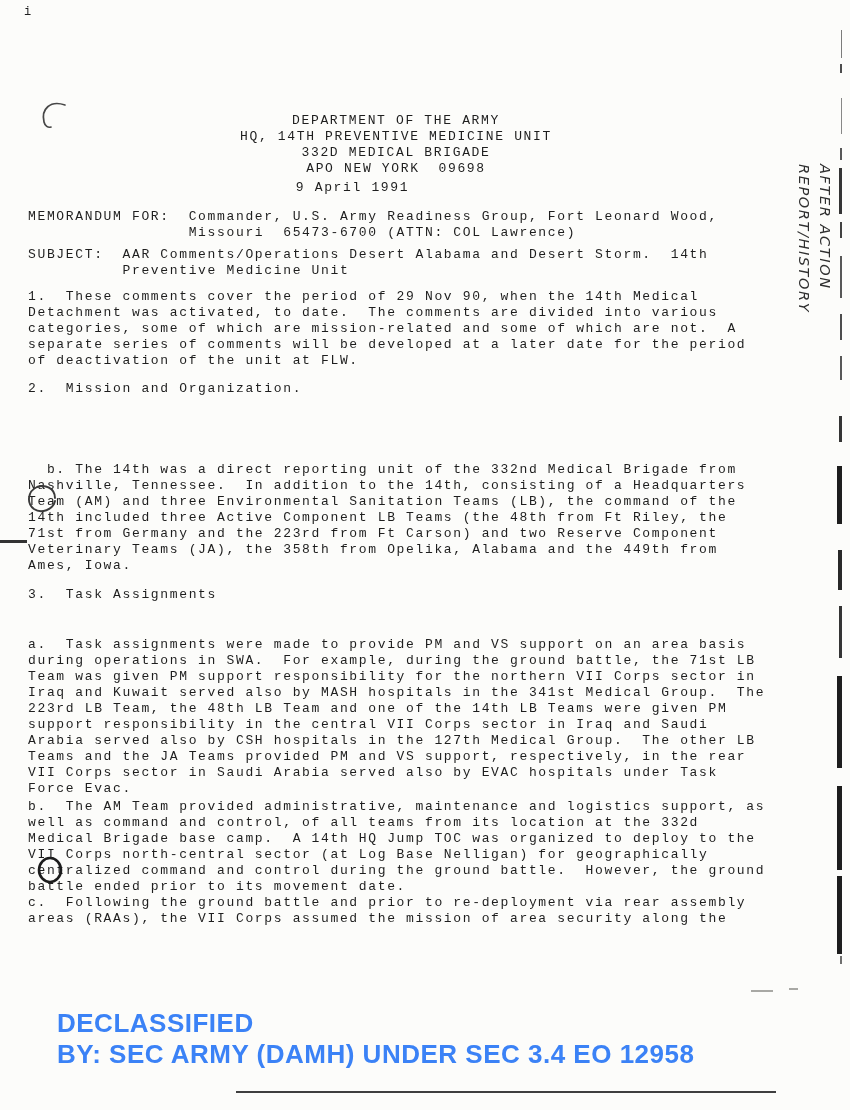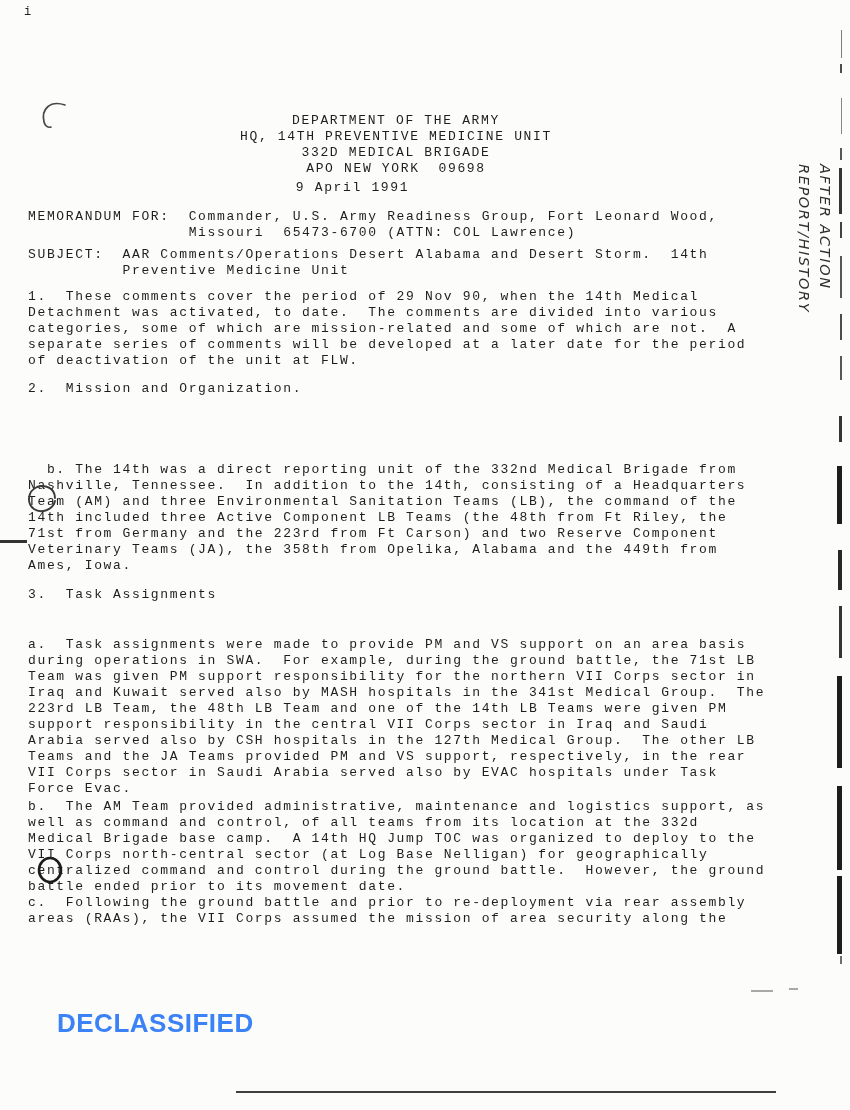--- a/index.html
+++ b/index.html
@@ -110,20 +110,21 @@
   <div class="mono" style="top:895px">c.  Following the ground battle and prior to re-deployment via rear assembly
 areas (RAAs), the VII Corps assumed the mission of area security along the</div>
 
   <div class="margin-note">
     <span>AFTER ACTION</span>
     <span>REPORT/HISTORY</span>
   </div>
 
   <div class="stamp">
     <div>DECLASSIFIED</div>
+    <div>BY: SEC ARMY (DAMH) UNDER SEC 3.4 EO 12958</div>
   </div>
 
   <div class="faint-dash" style="left:751px;top:990px;width:22px;height:2px"></div>
   <div class="faint-dash" style="left:789px;top:988px;width:9px;height:2px"></div>
 
   <div class="binding">
     <div class="bm" style="left:841px;top:30px;height:28px;width:1px;opacity:.55"></div>
     <div class="bm" style="left:840px;top:64px;height:9px;width:2px;opacity:.75"></div>
     <div class="bm" style="left:841px;top:98px;height:36px;width:1px;opacity:.5"></div>
     <div class="bm" style="left:840px;top:148px;height:12px;width:2px;opacity:.7"></div>

